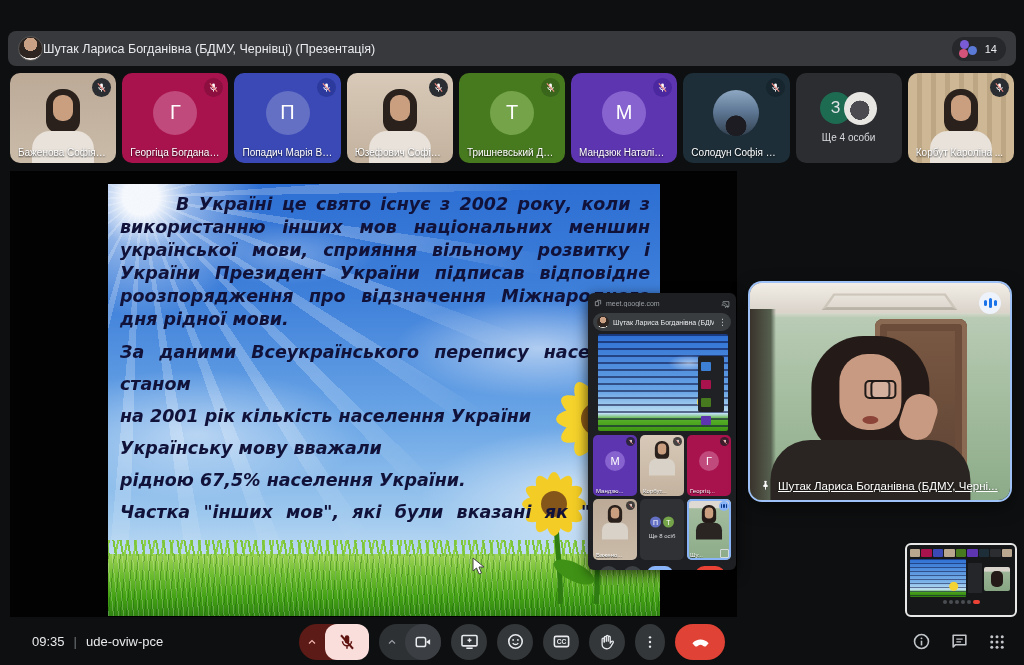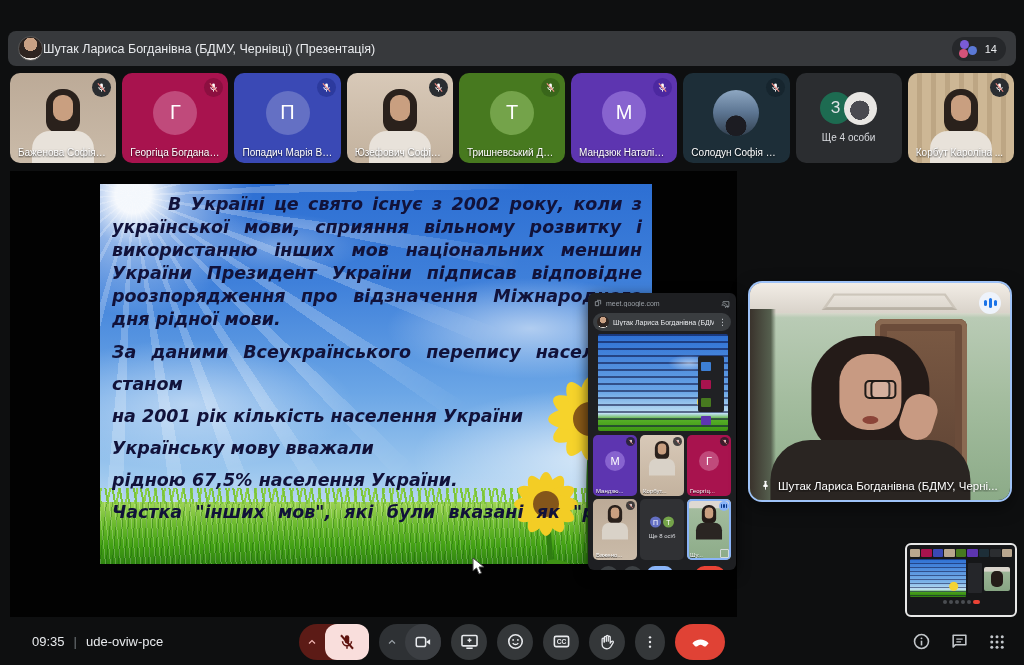--- a/index.html
+++ b/index.html
@@ -71,21 +71,21 @@
   .overflow-pair{position:absolute;left:50%;top:40%;transform:translate(-50%,-50%);width:58px;height:34px;}
   .overflow-pair .c1{position:absolute;left:0;top:0;width:32px;height:32px;border-radius:50%;background:#1d6b51;color:#dfe3e7;display:flex;align-items:center;justify-content:center;font-size:16px;}
   .overflow-pair .c2{position:absolute;left:24px;top:0;width:33px;height:33px;border-radius:50%;
     background:radial-gradient(circle at 48% 55%, #4a4a50 0 38%, #e8e6e3 39%);}
   .overflow-label{position:absolute;left:0;right:0;top:66%;text-align:center;color:#dadce0;font-size:10px;}
 
   
   .stage{position:absolute;left:10px;top:171px;width:727px;height:446px;background:#020202;}
 
   .slide{
-    position:absolute;left:100px;top:184px;width:552px;height:380px;overflow:hidden;
+    position:absolute;left:108px;top:184px;width:552px;height:432px;overflow:hidden;
     background:
       radial-gradient(circle at 6% 3%, rgba(255,255,255,.95) 0 18px, rgba(255,255,255,.45) 50px, rgba(255,255,255,0) 120px),
       radial-gradient(ellipse 130px 45px at 32% 16%, rgba(255,255,255,.30), transparent 70%),
       radial-gradient(ellipse 200px 70px at 78% 38%, rgba(255,255,255,.55), transparent 72%),
       radial-gradient(ellipse 230px 90px at 16% 58%, rgba(255,255,255,.50), transparent 72%),
       radial-gradient(ellipse 240px 95px at 88% 72%, rgba(255,255,255,.60), transparent 72%),
       linear-gradient(180deg,#2d6fd3 0%,#3f80da 26%,#6ba6e6 55%,#9cc7ee 76%,#c2ddf3 88%,#d7eaf6 100%);
   }
   .slide::before{ 
     content:"";position:absolute;inset:0;
@@ -188,21 +188,21 @@
   .sp-person .glasses::before,.sp-person .glasses::after{content:"";position:absolute;top:0;width:22px;height:15px;border:2.5px solid #1f1a17;border-radius:5px;background:rgba(255,255,255,.12);}
   .sp-person .glasses::before{left:3px;} .sp-person .glasses::after{right:3px;}
   .sp-person .mouth{position:absolute;left:50%;transform:translateX(-50%);top:80px;width:16px;height:8px;border-radius:50%;background:#8c4438;}
   .sp-person .body{position:absolute;left:50%;transform:translateX(-50%);top:104px;width:200px;height:70px;border-radius:40px 40px 0 0;background:#2a2522;}
   .sp-person .hand{position:absolute;left:63%;top:58px;width:34px;height:46px;border-radius:16px;background:#c89a82;transform:rotate(18deg);}
   .speaker .audio-ind{position:absolute;top:9px;right:9px;width:22px;height:22px;border-radius:50%;background:#eef3fb;
     display:flex;align-items:center;justify-content:center;gap:2px;}
   .speaker .audio-ind i{width:3px;background:#1a73e8;border-radius:2px;}
   .speaker .audio-ind i:nth-child(1){height:6px;} .speaker .audio-ind i:nth-child(2){height:10px;} .speaker .audio-ind i:nth-child(3){height:6px;}
   .speaker .sp-name{position:absolute;left:10px;bottom:8px;right:10px;display:flex;align-items:center;gap:7px;color:#fff;font-size:11.5px;
-    text-shadow:0 1px 3px rgba(0,0,0,.9);white-space:nowrap;overflow:hidden;}
+    text-shadow:0 1px 3px rgba(0,0,0,.9);white-space:nowrap;overflow:hidden;text-decoration:underline;}
 
   
   .preview{
     position:absolute;left:905px;top:543px;width:112px;height:74px;z-index:7;
     background:#161719;border:2px solid #e8e8e8;border-radius:6px;box-sizing:border-box;overflow:hidden;
   }
   .preview .prow{display:flex;gap:1px;margin:4px 3px 2px;}
   .preview .prow i{flex:1;height:8px;border-radius:1px;}
   .preview .pbody{display:flex;gap:2px;margin:0 3px;}
   .preview .pslide{width:56px;height:38px;border-radius:1px;
@@ -389,22 +389,22 @@
         <ellipse rx="10" ry="32" transform="rotate(60)"></ellipse>
           <ellipse rx="10" ry="32" transform="rotate(90)"></ellipse>
         <ellipse rx="10" ry="32" transform="rotate(120)"></ellipse>
           <ellipse rx="10" ry="32" transform="rotate(150)"></ellipse>
       </g>
       <circle r="13" fill="#84561a"></circle>
     </g>
   </svg>
   <div class="slide-text">
       <div class="sline j indent">В Україні це свято існує з 2002 року, коли з</div>
+      <div class="sline j">використанню інших мов національних меншин</div>
       <div class="sline j">української мови, сприяння вільному розвитку і</div>
-      <div class="sline j">використанню інших мов національних меншин</div>
       <div class="sline j">України Президент України підписав відповідне</div>
       <div class="sline j">роозпорядження про відзначення Міжнародного</div>
       <div class="sline ">дня рідної мови.</div>
       <div class="sline j part2 gaptop">За даними Всеукраїнського перепису населення</div>
       <div class="sline part2">станом</div>
       <div class="sline part2">на 2001 рік кількість населення України</div>
       <div class="sline part2">Українську мову вважали</div>
       <div class="sline part2">рідною 67,5% населення України.</div>
       <div class="sline j part2">Частка "інших мов", які були вказані як "рідні"</div>
     </div>

